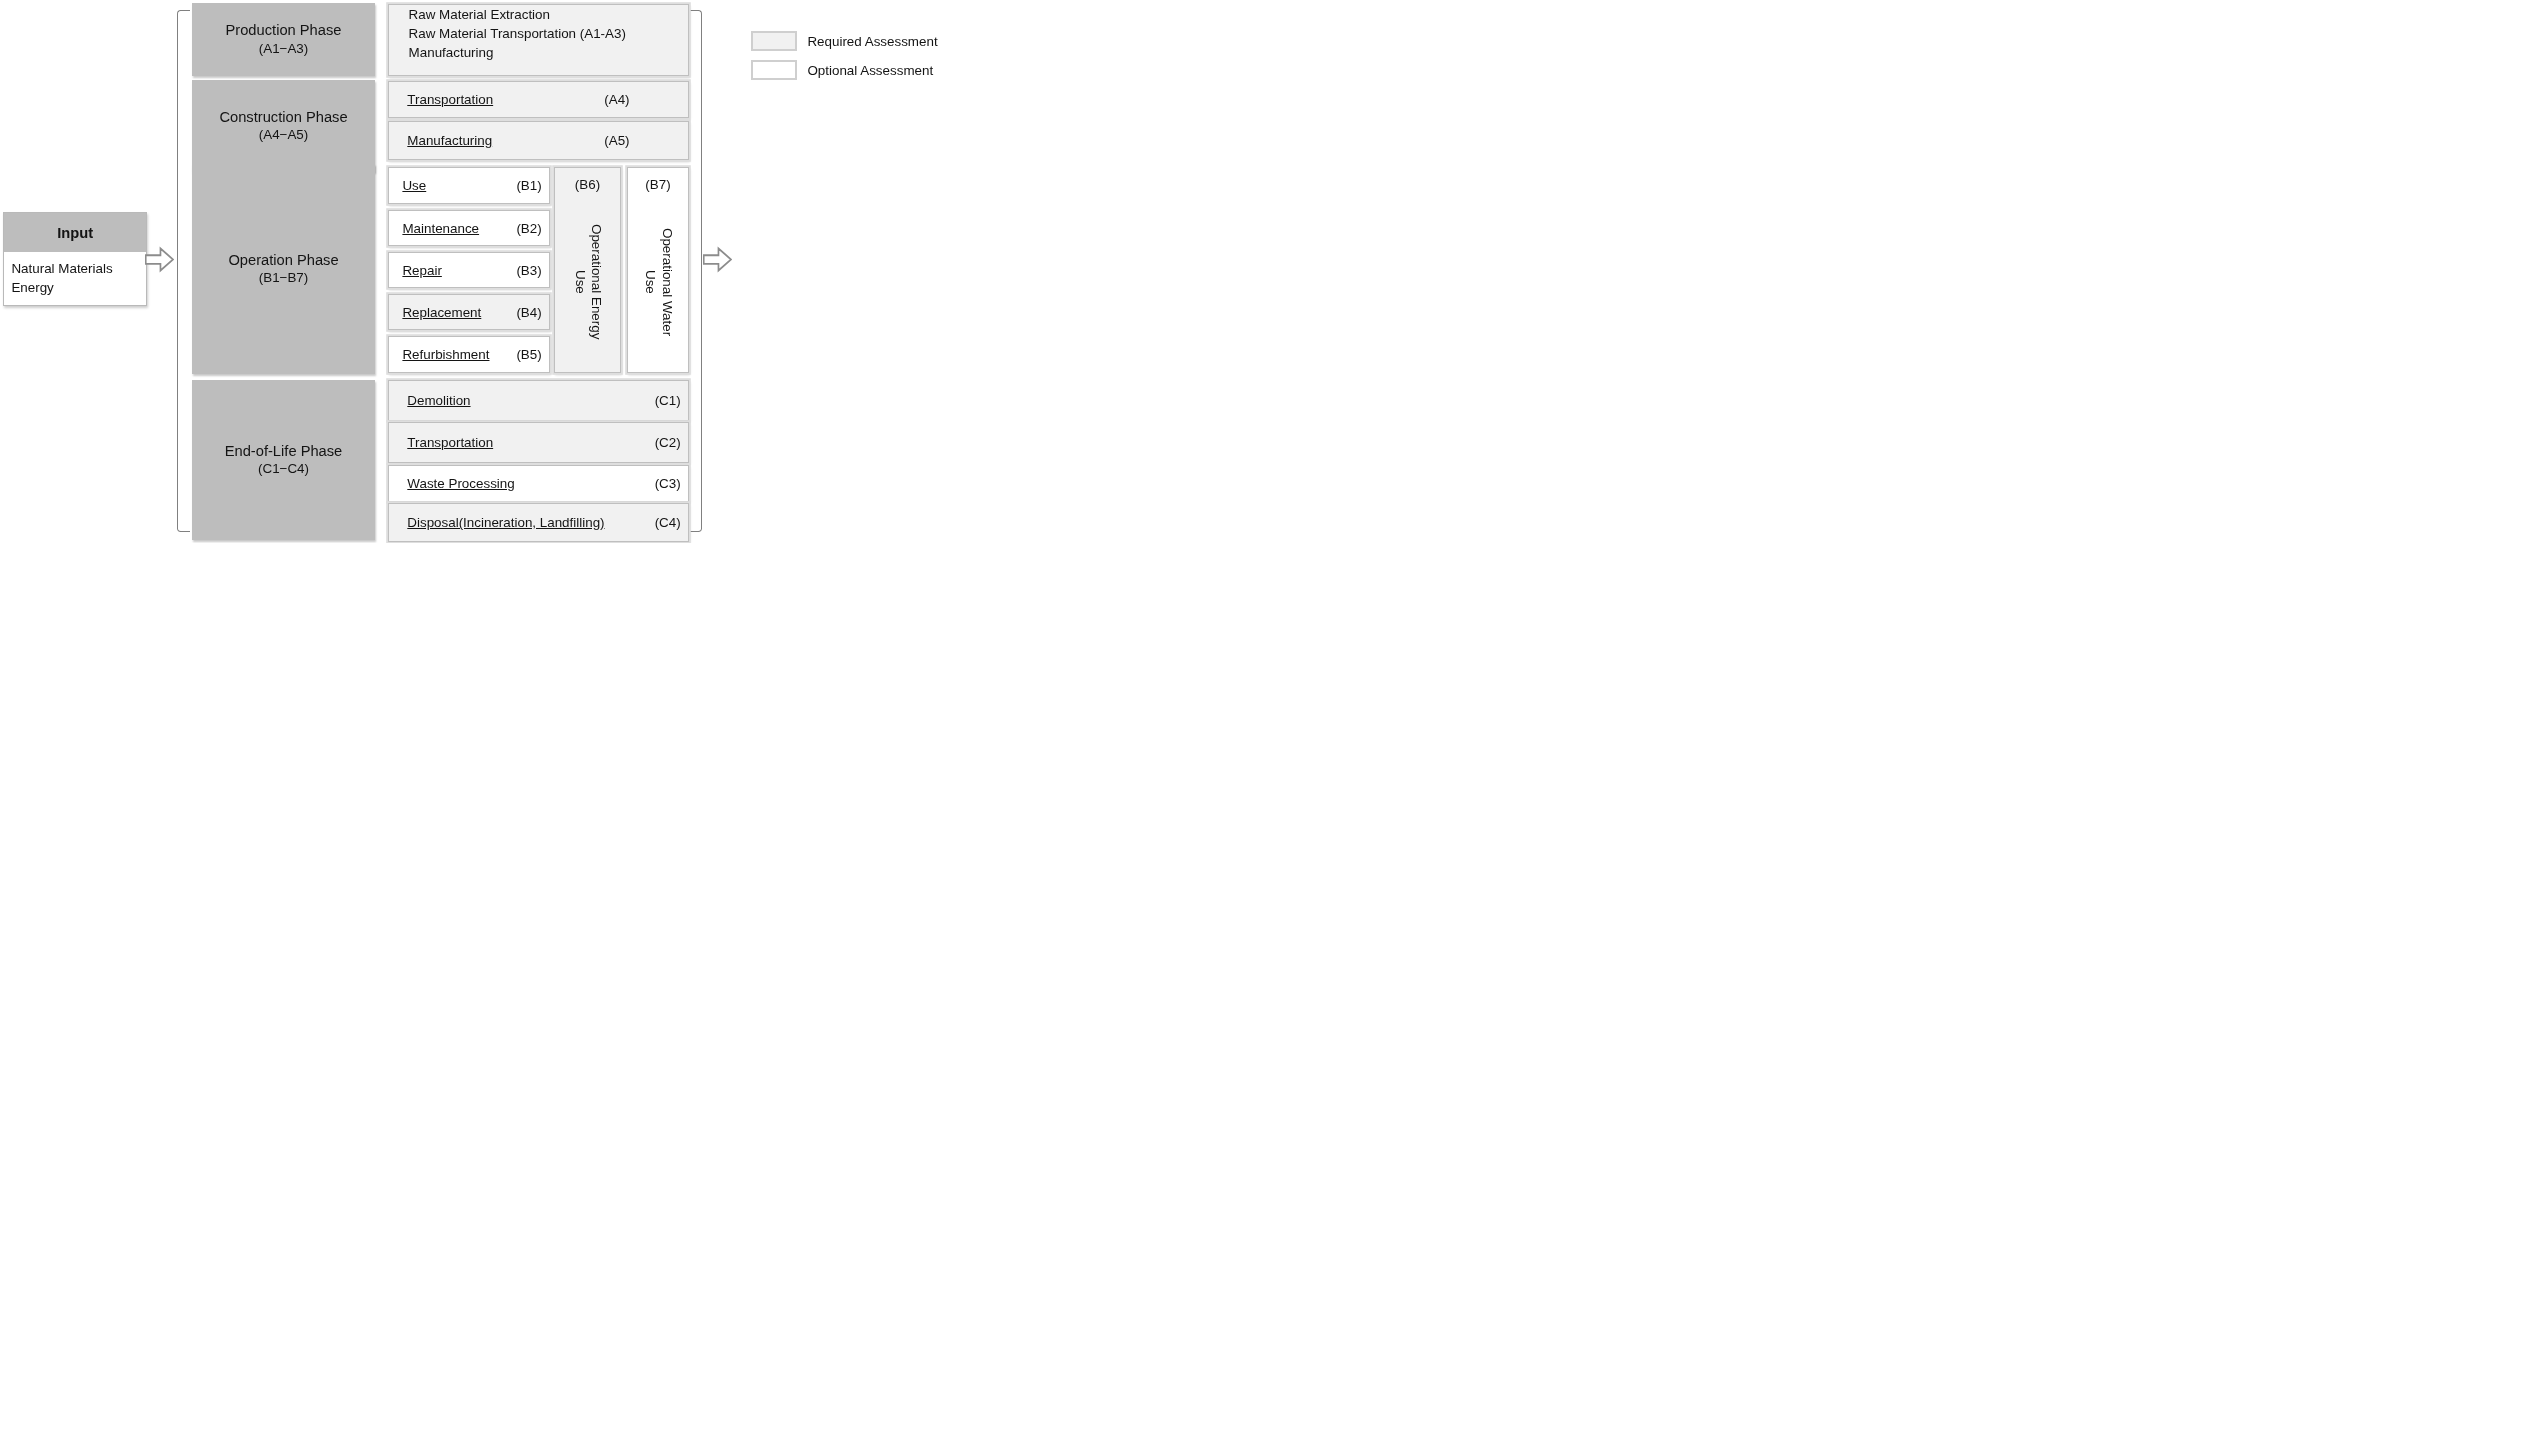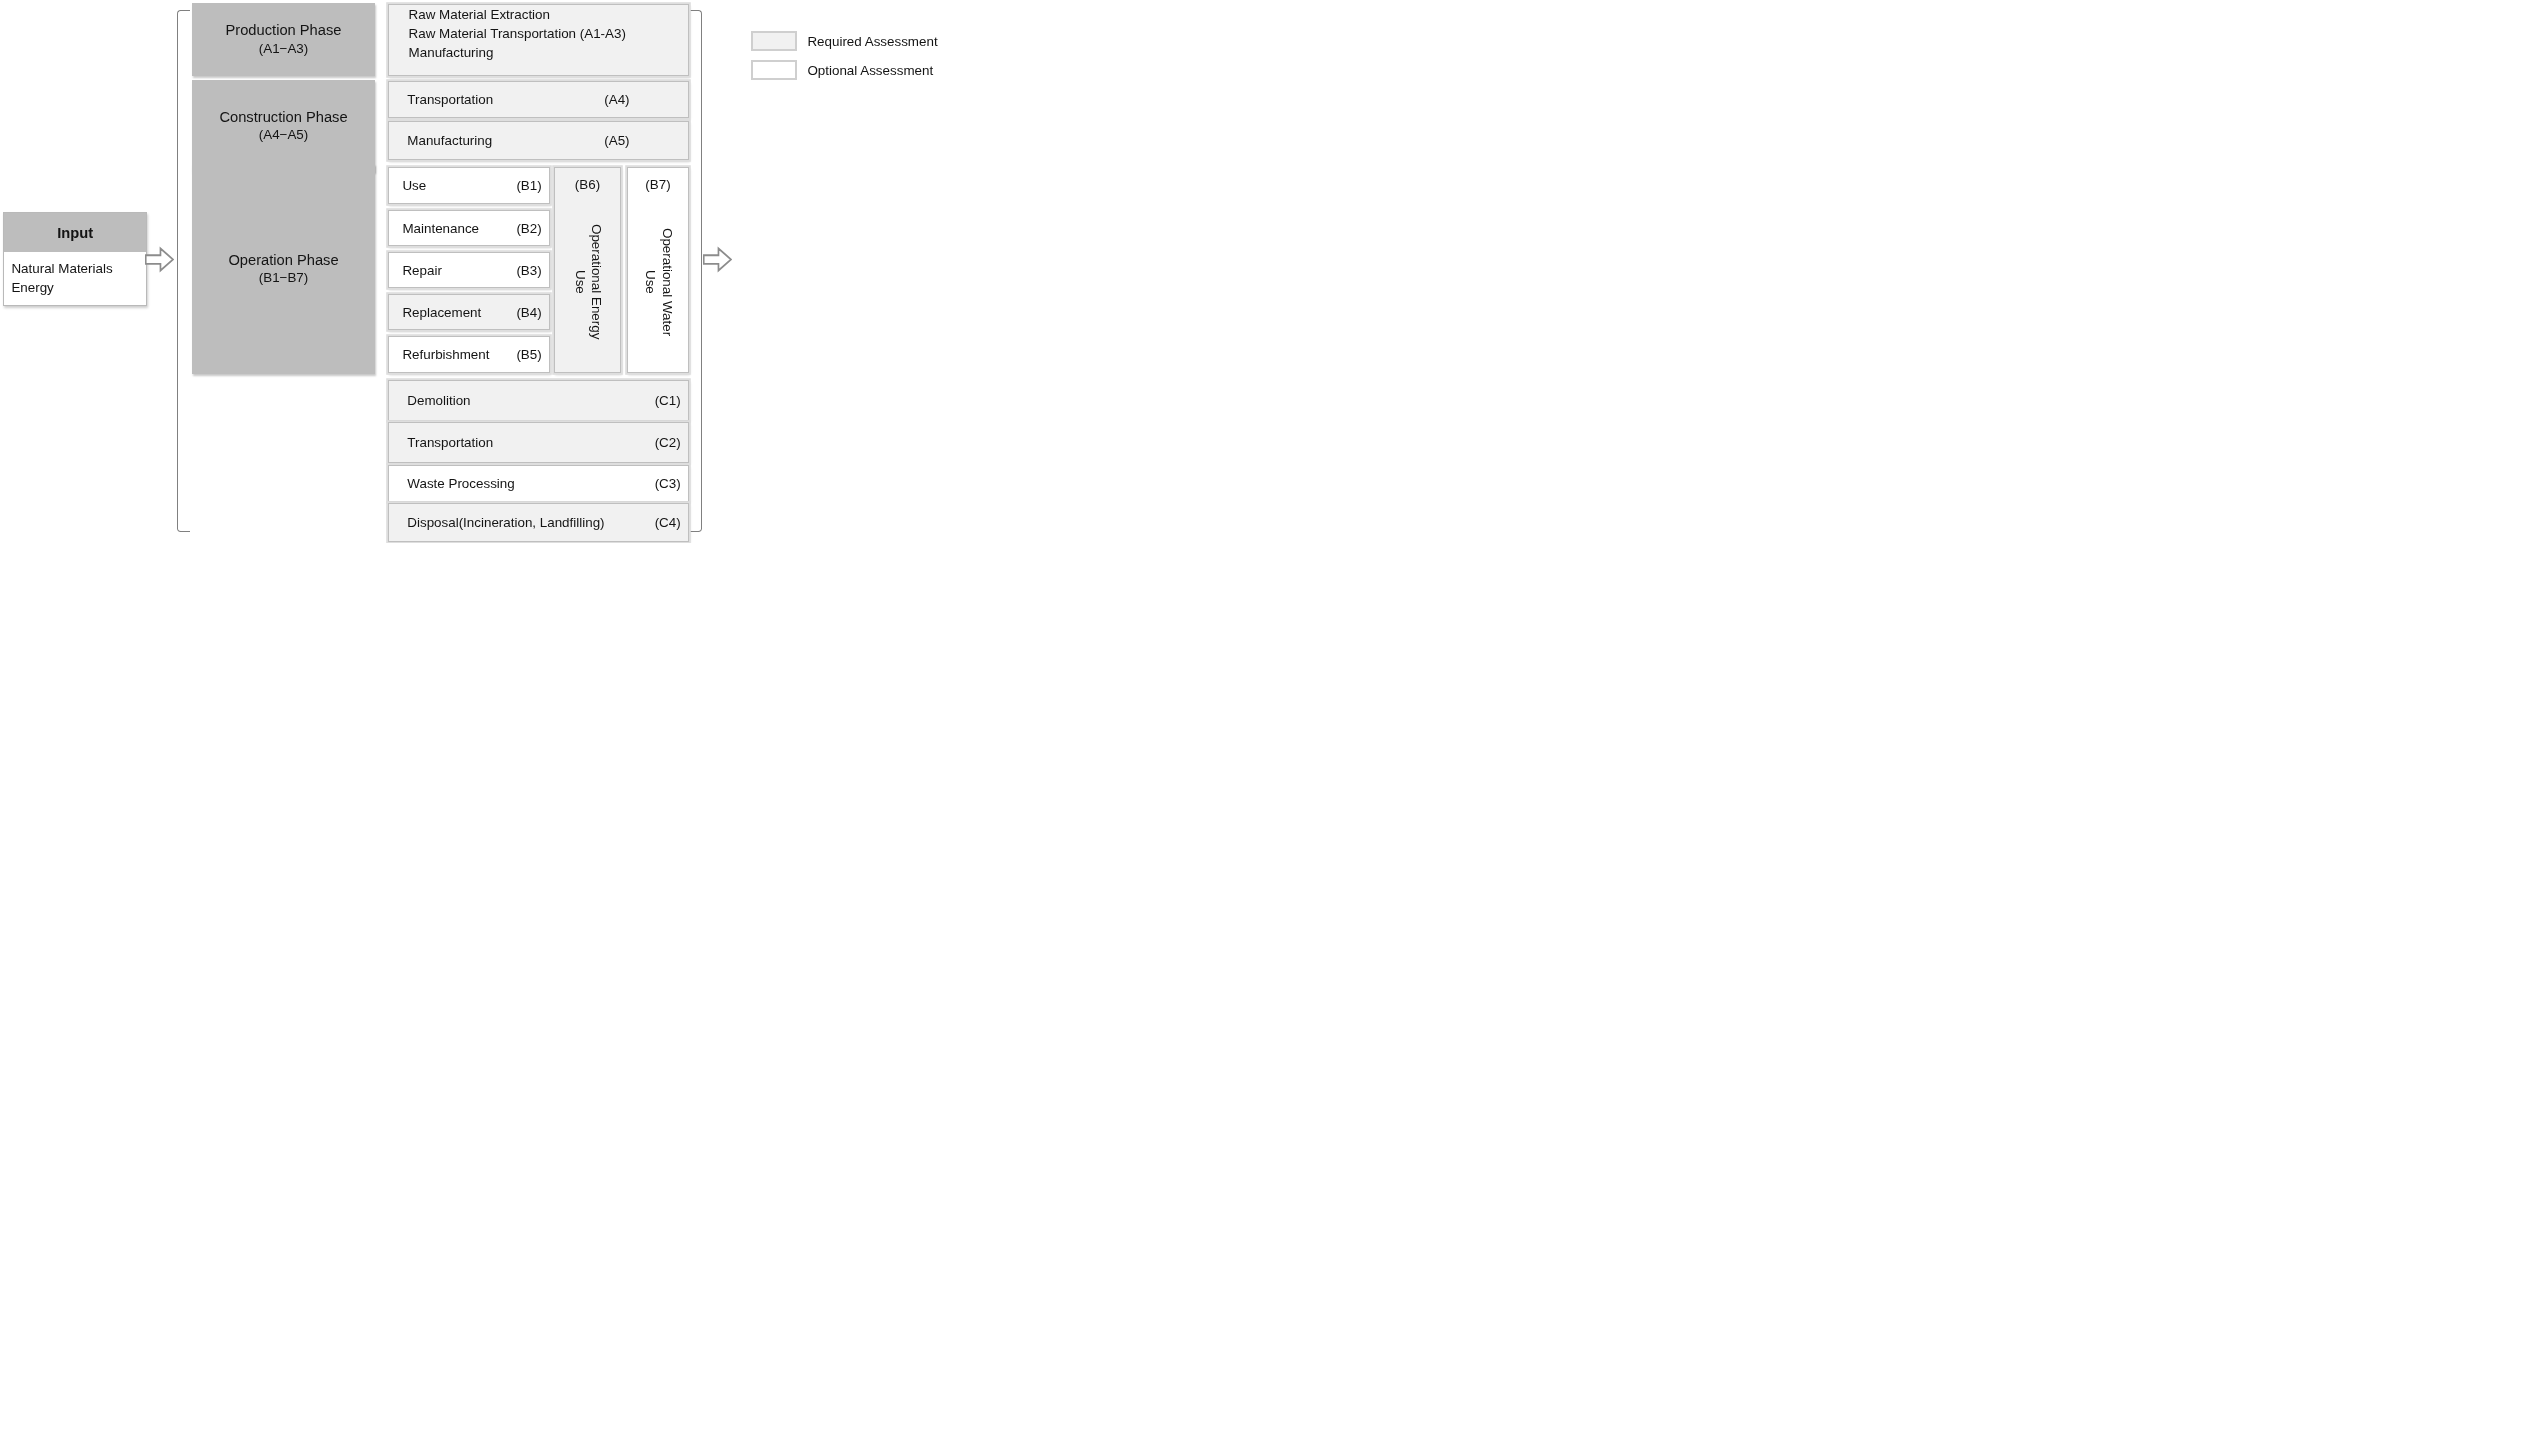--- a/index.html
+++ b/index.html
@@ -16,21 +16,21 @@
          display:flex;flex-direction:column;align-items:center;justify-content:center;
          box-shadow:1.2px 1.8px 1.8px rgba(0,0,0,0.22);}
   .phase .ptitle{font-size:14.7px;font-weight:normal;line-height:18.3px;}
   .phase .prange{font-size:13.4px;line-height:18.3px;}
 
   
   .act{position:absolute;border:1.2px solid #bfbfbf;box-shadow:0 0 0 1.8px #dedede,1.2px 2.4px 2.4px rgba(0,0,0,0.18);
        display:flex;align-items:center;font-size:13.4px;}
   .act.required{background:#f1f1f1;}
   .act.optional{background:#ffffff;}
-  .act .label{padding-left:18.3px;white-space:nowrap;}
+  .act .label{padding-left:18.3px;white-space:nowrap;text-decoration:underline;}
   .act .code{position:absolute;white-space:nowrap;}
   .code-right{right:7.3px;}
   .code-mid{left:72%;}
 
   .act.multiline{flex-direction:column;align-items:flex-start;justify-content:flex-start;}
   .act.multiline .line{padding-left:19.6px;line-height:19px;white-space:nowrap;}
 
   
   .vcol{position:absolute;border:1.2px solid #bfbfbf;box-shadow:0 0 0 1.8px #dedede,1.2px 2.4px 2.4px rgba(0,0,0,0.18);
         display:flex;flex-direction:column;align-items:center;}
@@ -91,20 +91,24 @@
     <div class="ptitle">Production Phase</div>
     <div class="prange">(A1−A3)</div>
   </div>
   <div class="phase" style="top:80px;height:92px;">
     <div class="ptitle">Construction Phase</div>
     <div class="prange">(A4−A5)</div>
   </div>
   <div class="phase" style="top:164px;height:210px;">
     <div class="ptitle">Operation Phase</div>
     <div class="prange">(B1−B7)</div>
+  </div>
+  <div class="phase" style="top:380px;height:160px;">
+    <div class="ptitle">End-of-Life Phase</div>
+    <div class="prange">(C1−C4)</div>
   </div>
 
   <div class="act multiline required" style="left:388px;top:4.3px;width:299px;height:70px;">
     <div class="line">Raw Material Extraction</div>
     <div class="line">Raw Material Transportation (A1-A3)</div>
     <div class="line">Manufacturing</div>
   </div>
 
   <div class="act required" style="left:388px;top:81px;width:299px;height:35px;">
     <span class="label">Transportation</span>

